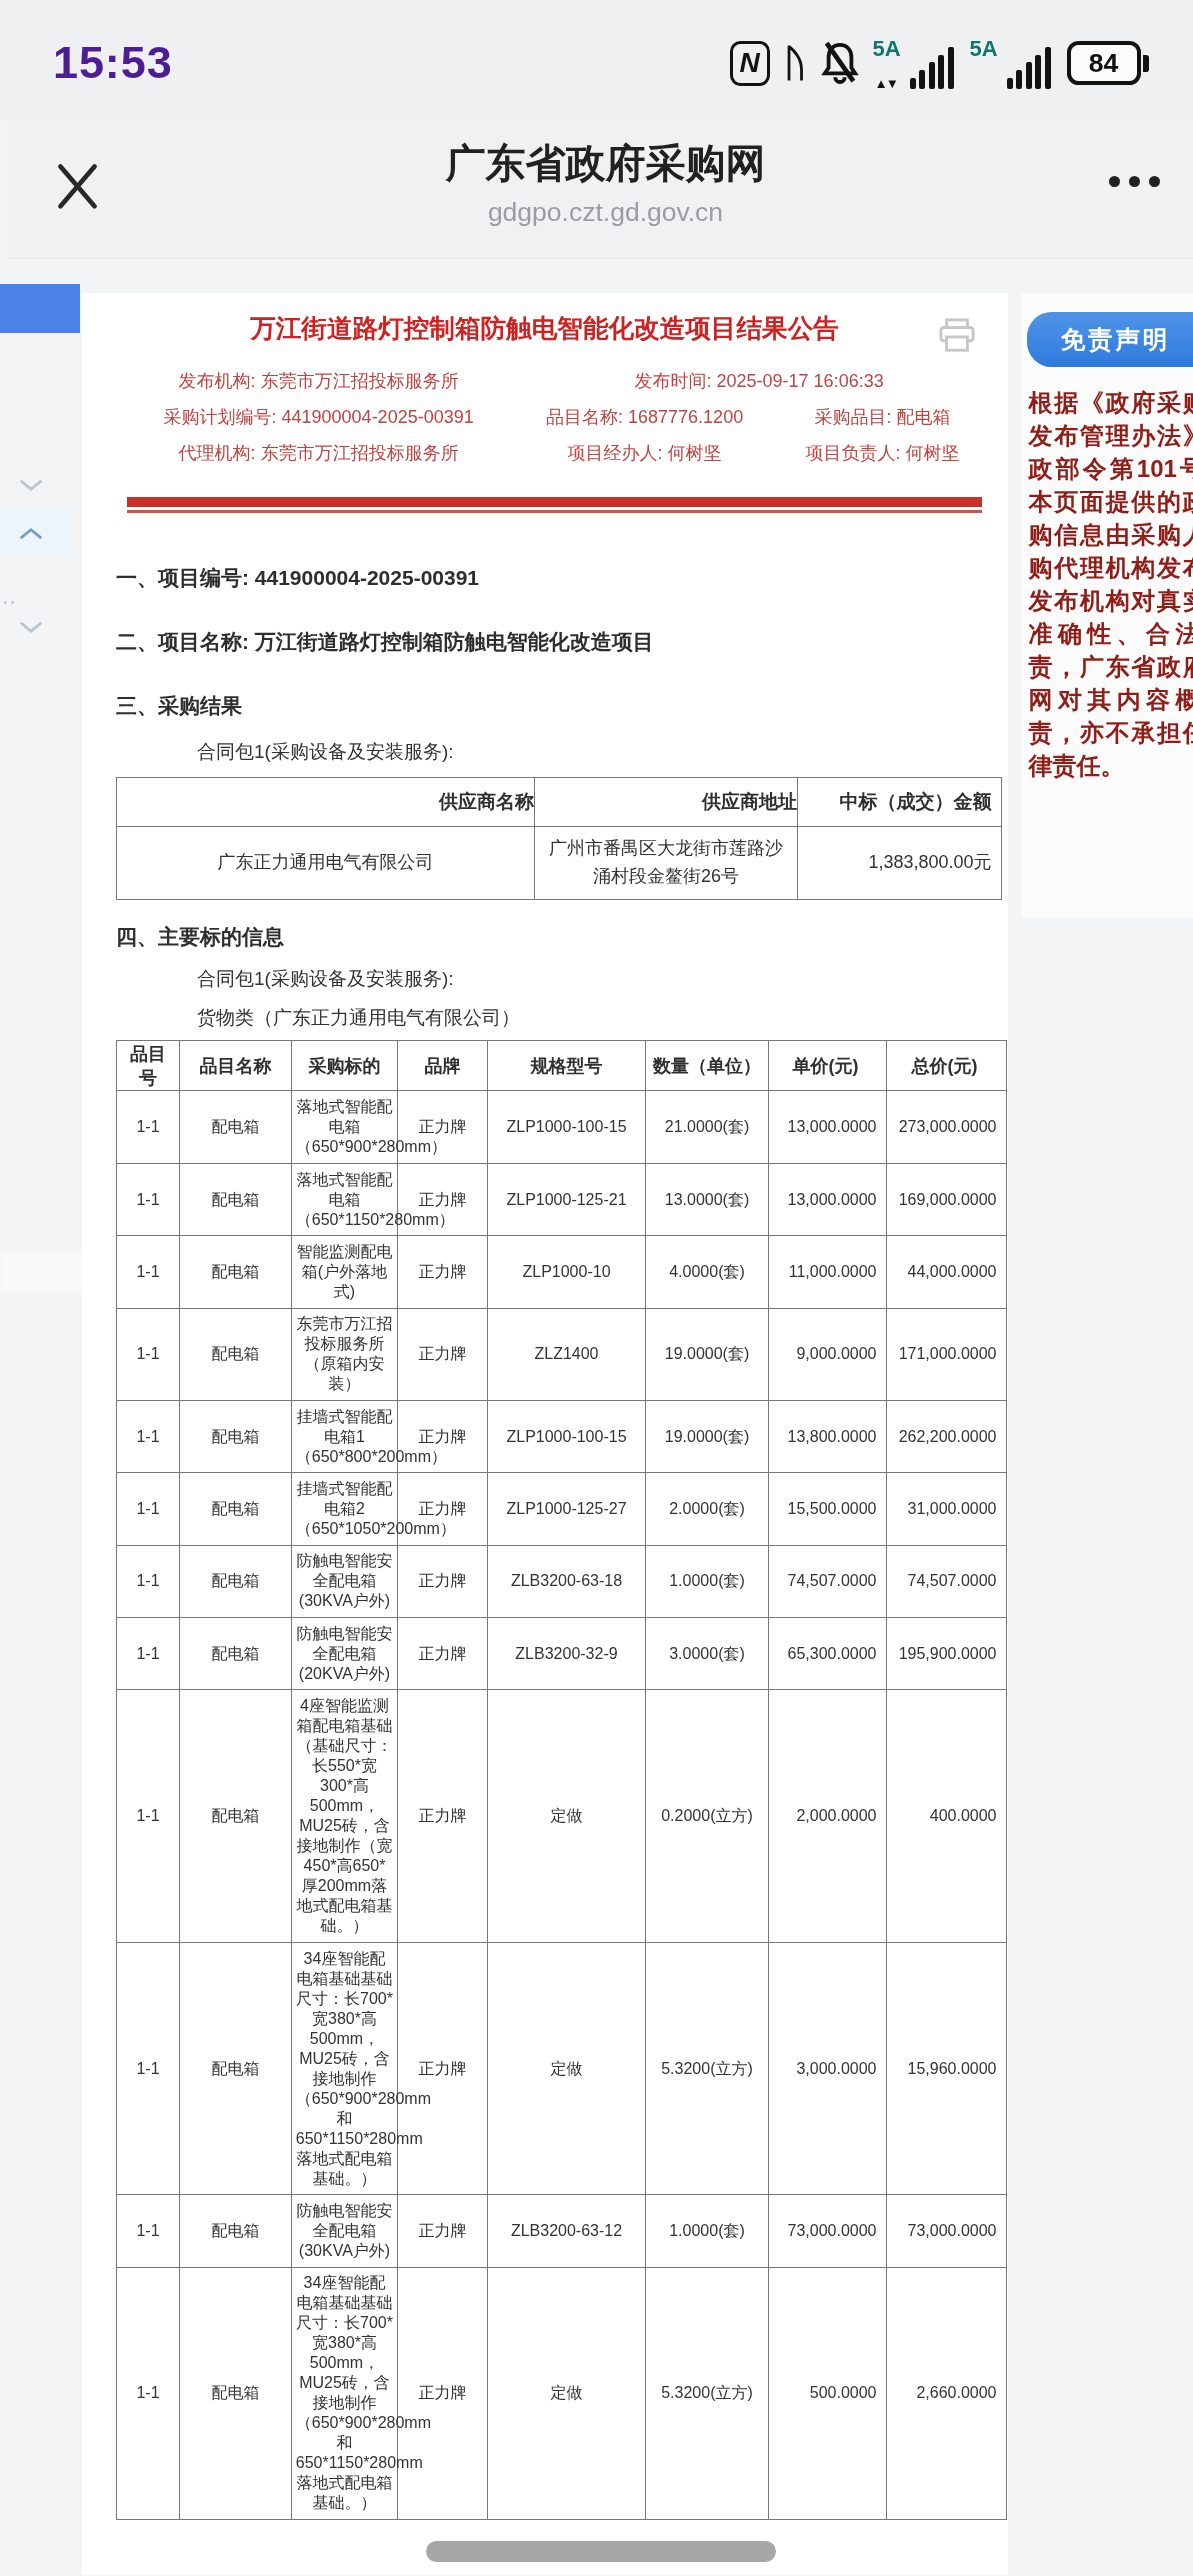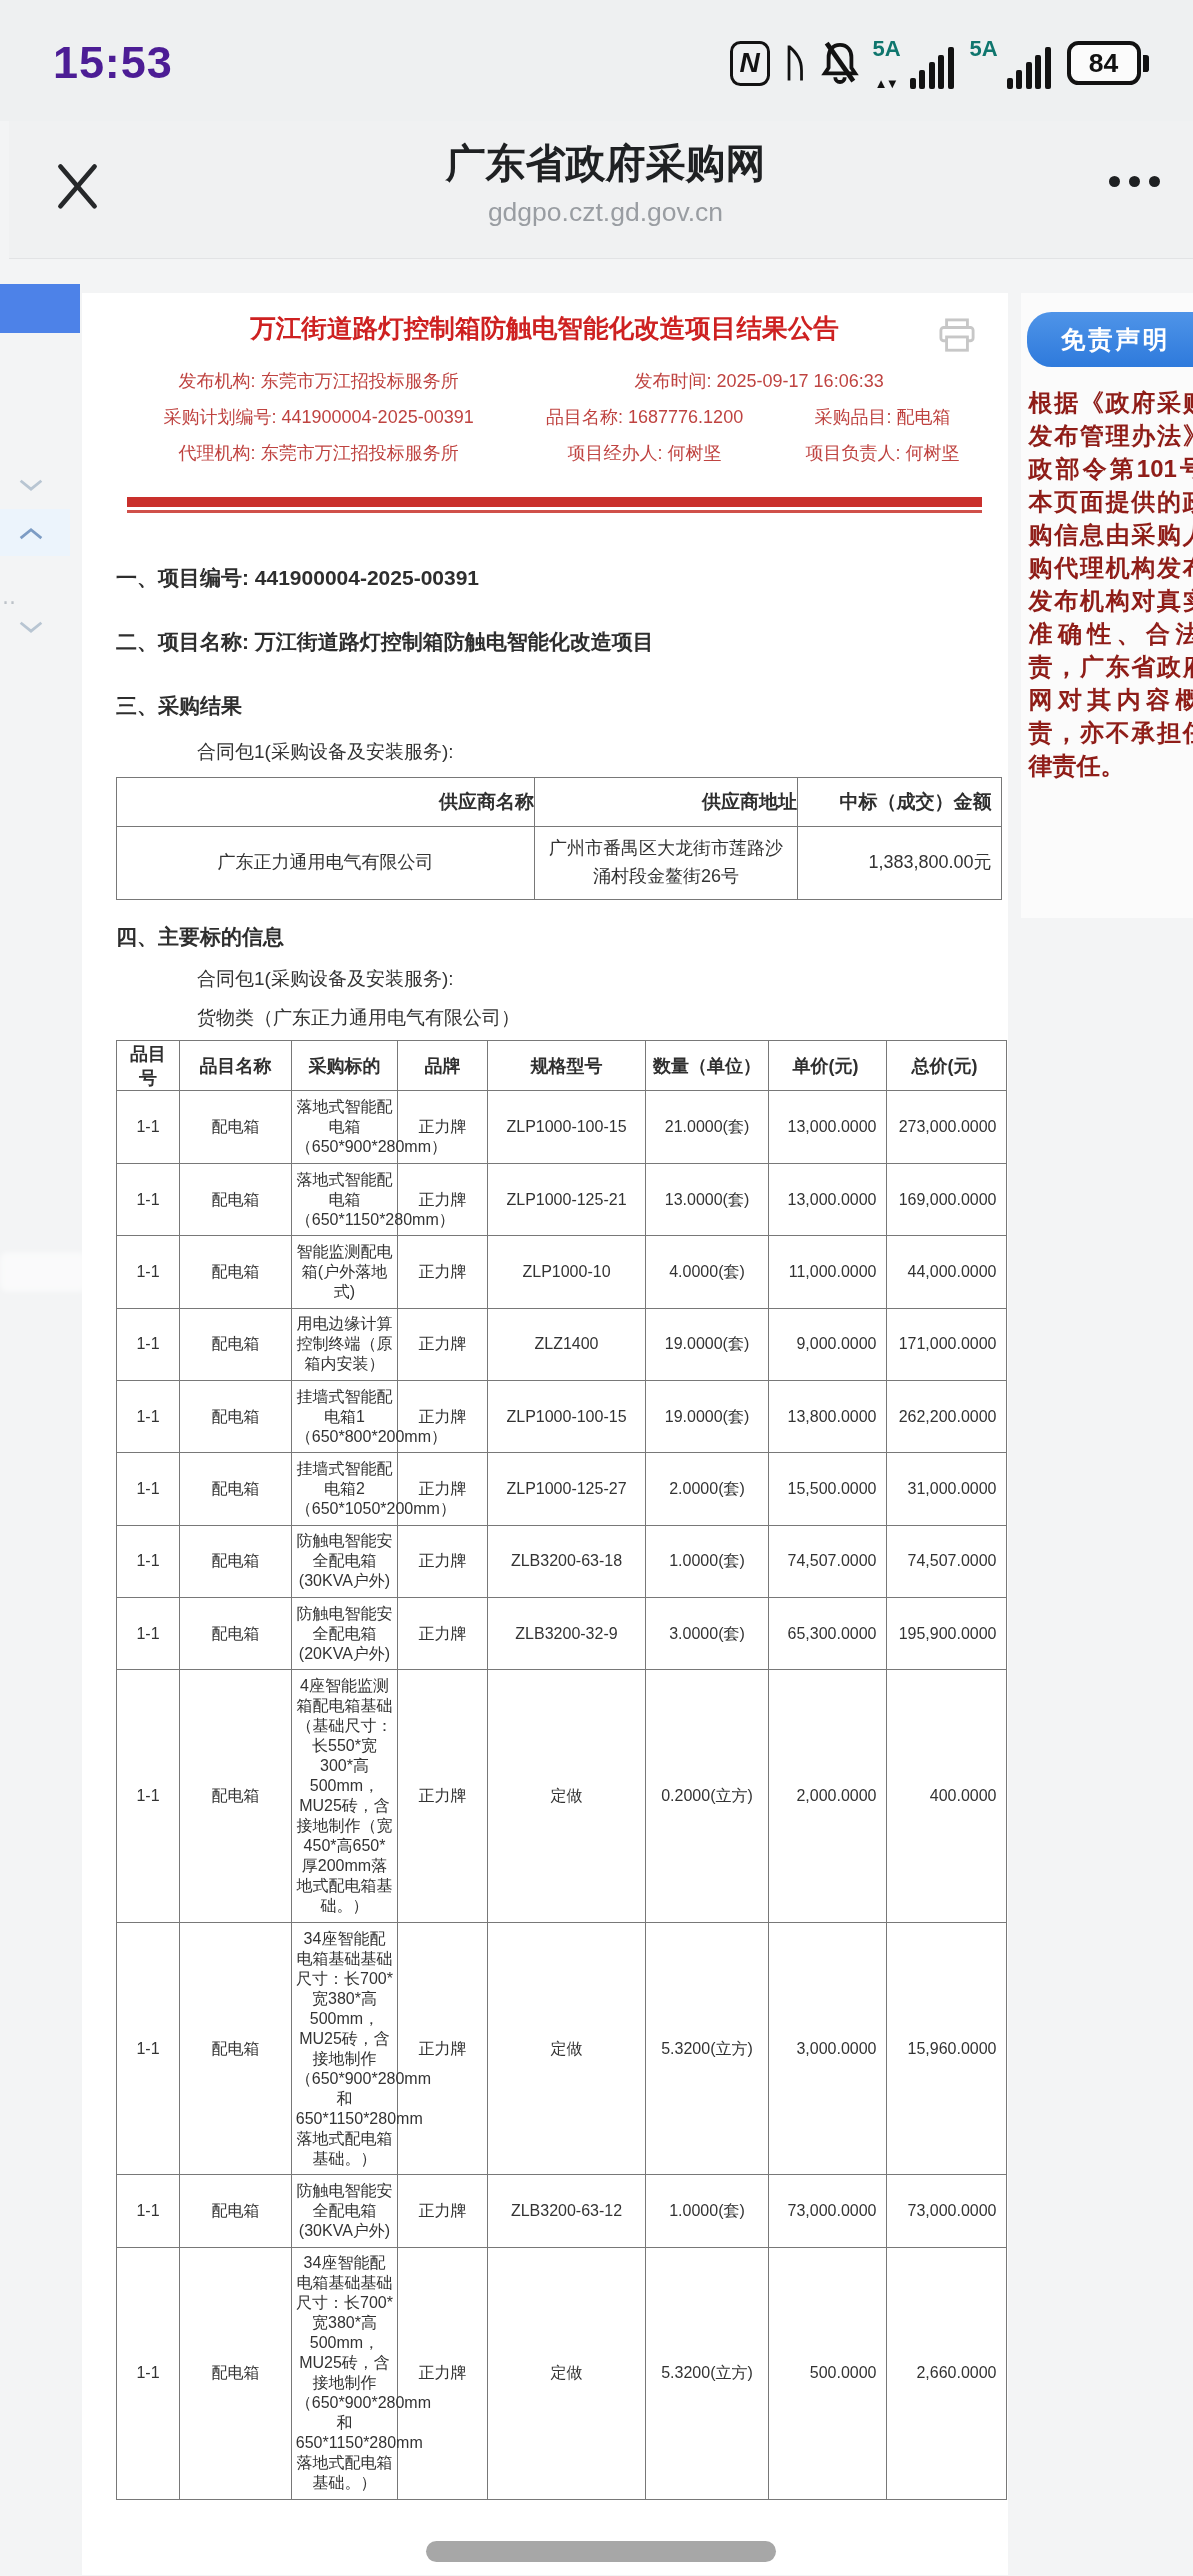--- a/index.html
+++ b/index.html
@@ -275,21 +275,21 @@
             <td class="c">智能监测配电箱(户外落地式)</td>
             <td class="c">正力牌</td>
             <td class="c">ZLP1000-10</td>
             <td class="c">4.0000(套)</td>
             <td class="r">11,000.0000</td>
             <td class="r">44,000.0000</td>
           </tr>
           <tr>
             <td class="c">1-1</td>
             <td class="c">配电箱</td>
-            <td class="c">用电边缘计算控制终端（原箱内安装）</td>
+            <td class="c">东莞市万江招投标服务所（原箱内安装）</td>
             <td class="c">正力牌</td>
             <td class="c">ZLZ1400</td>
             <td class="c">19.0000(套)</td>
             <td class="r">9,000.0000</td>
             <td class="r">171,000.0000</td>
           </tr>
           <tr>
             <td class="c">1-1</td>
             <td class="c">配电箱</td>
             <td class="c">挂墙式智能配电箱1（650*800*200mm）</td>

